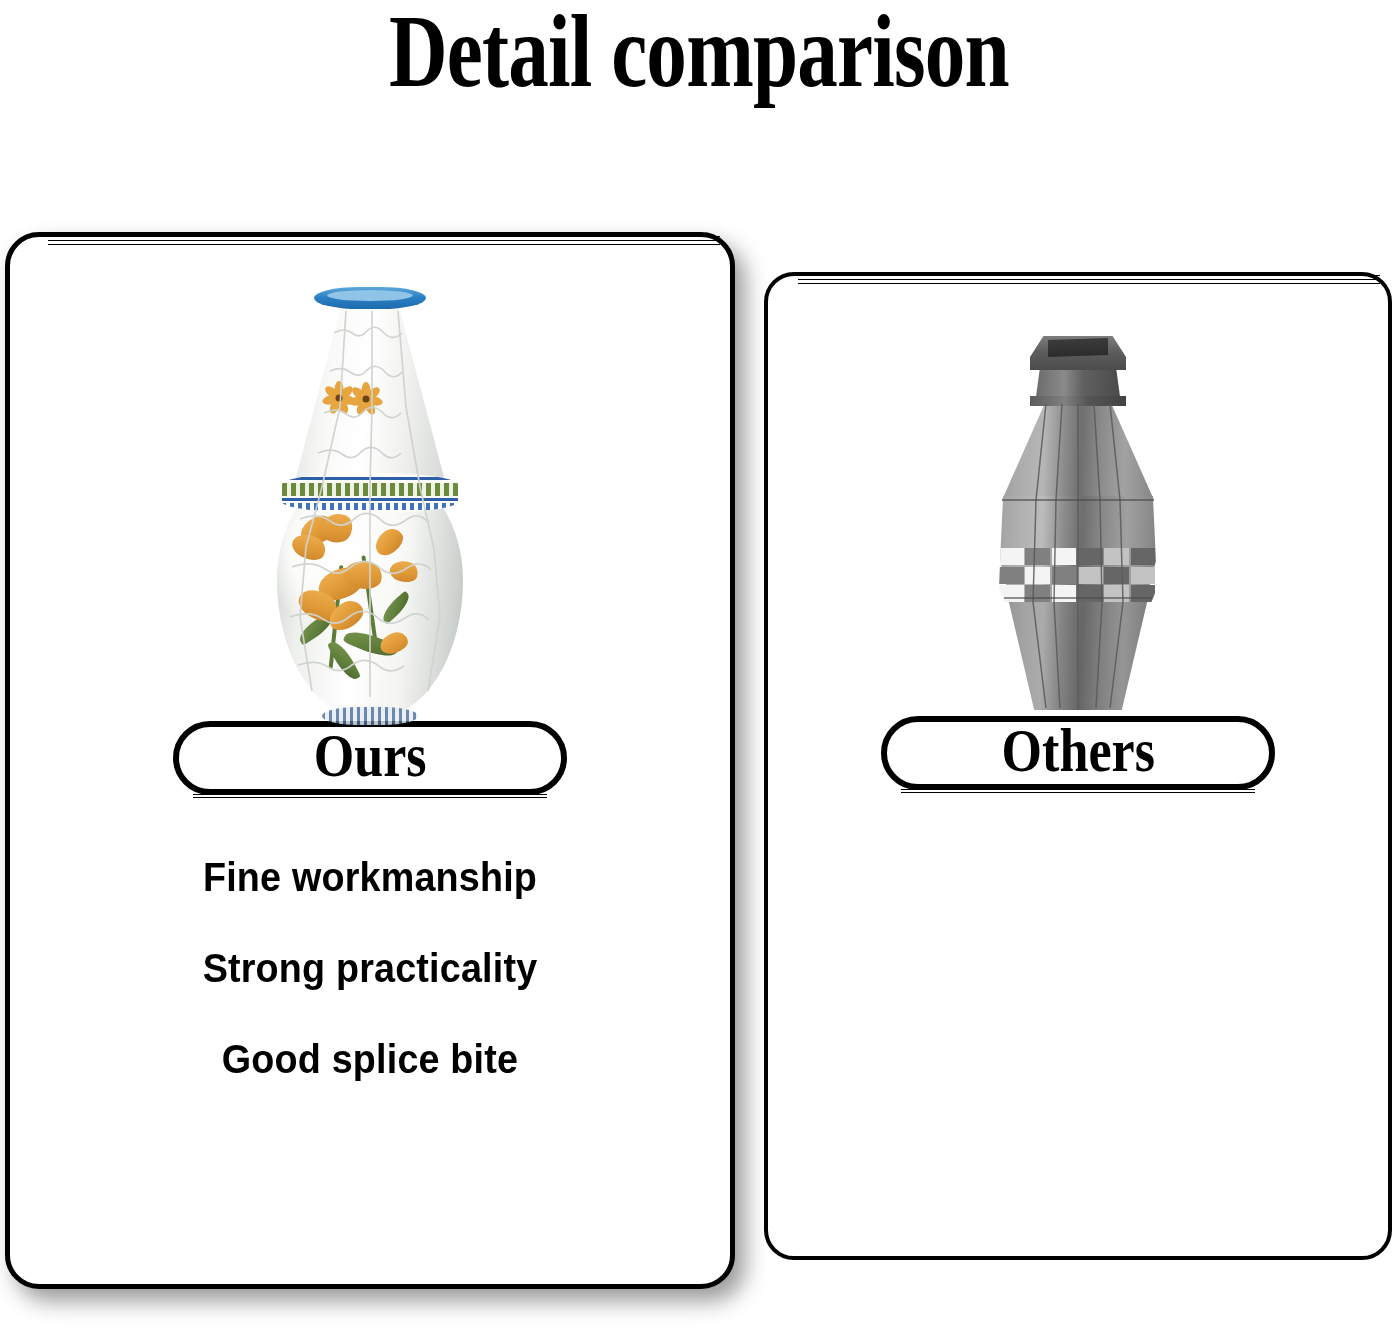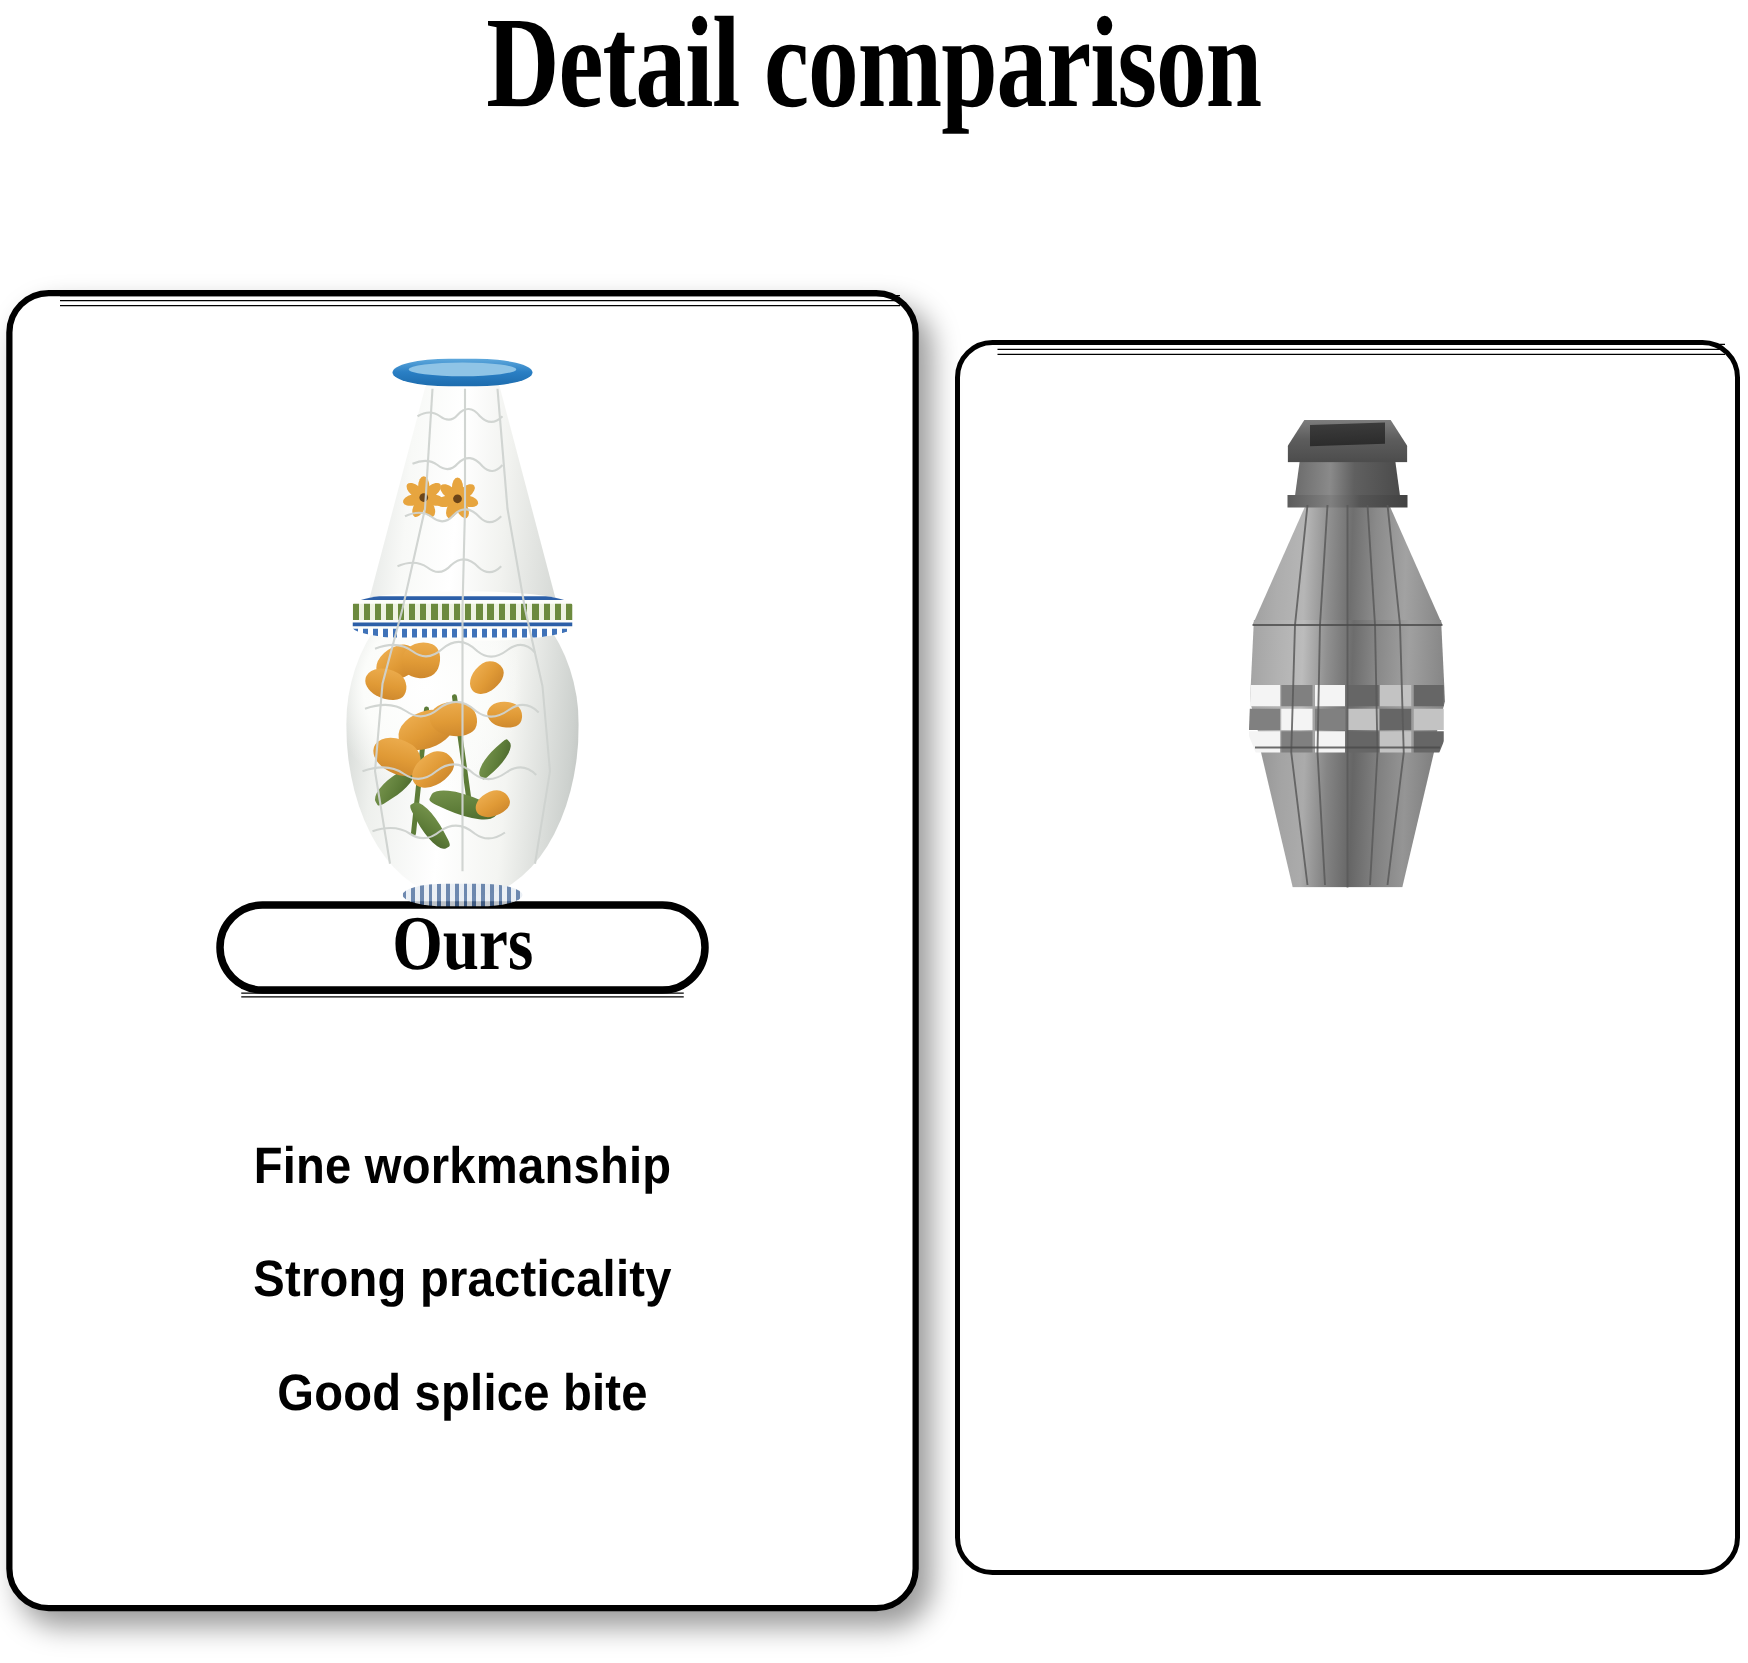--- a/index.html
+++ b/index.html
@@ -352,21 +352,21 @@
     border-top: 1.1px solid #000;
   }
 
   
   .features {
     position: absolute;
     left: 0;
     width: 100%;
     text-align: center;
   }
-  #features-ours   { top: 675px; }
+  #features-ours   { top: 620px; }
   #features-others { top: 610px; }
 
   .feature {
     font-family: "Liberation Sans", "DejaVu Sans", sans-serif;
     font-weight: bold;
     color: #000000;
     font-size: 41px;
     line-height: 1;
     letter-spacing: 0.2px;
     transform: scaleX(0.92);
@@ -428,20 +428,26 @@
             <path d="M132 68 L142 164 L145 266 L132 372"></path>
           </g>
           <g stroke="#4a4a4a" stroke-width="1.6" fill="none" opacity="0.8">
             <path d="M24 164 L176 164"></path>
             <path d="M26 262 L174 262"></path>
           </g>
         </svg>
       </div>
     </div>
 
+    <div class="badge-wrap" id="badge-wrap-others">
+      <div class="badge" id="badge-others">
+        <span class="badge-label">Others</span>
+        <span class="badge-rule"></span>
+      </div>
+    </div>
 
   </div>
 
   <div class="panel" id="panel-ours">
     <div class="top-rule"></div>
 
     <div class="product-stage" id="stage-ours">
       <div class="vase-ours">
 
         <div class="vo-neck"></div>

